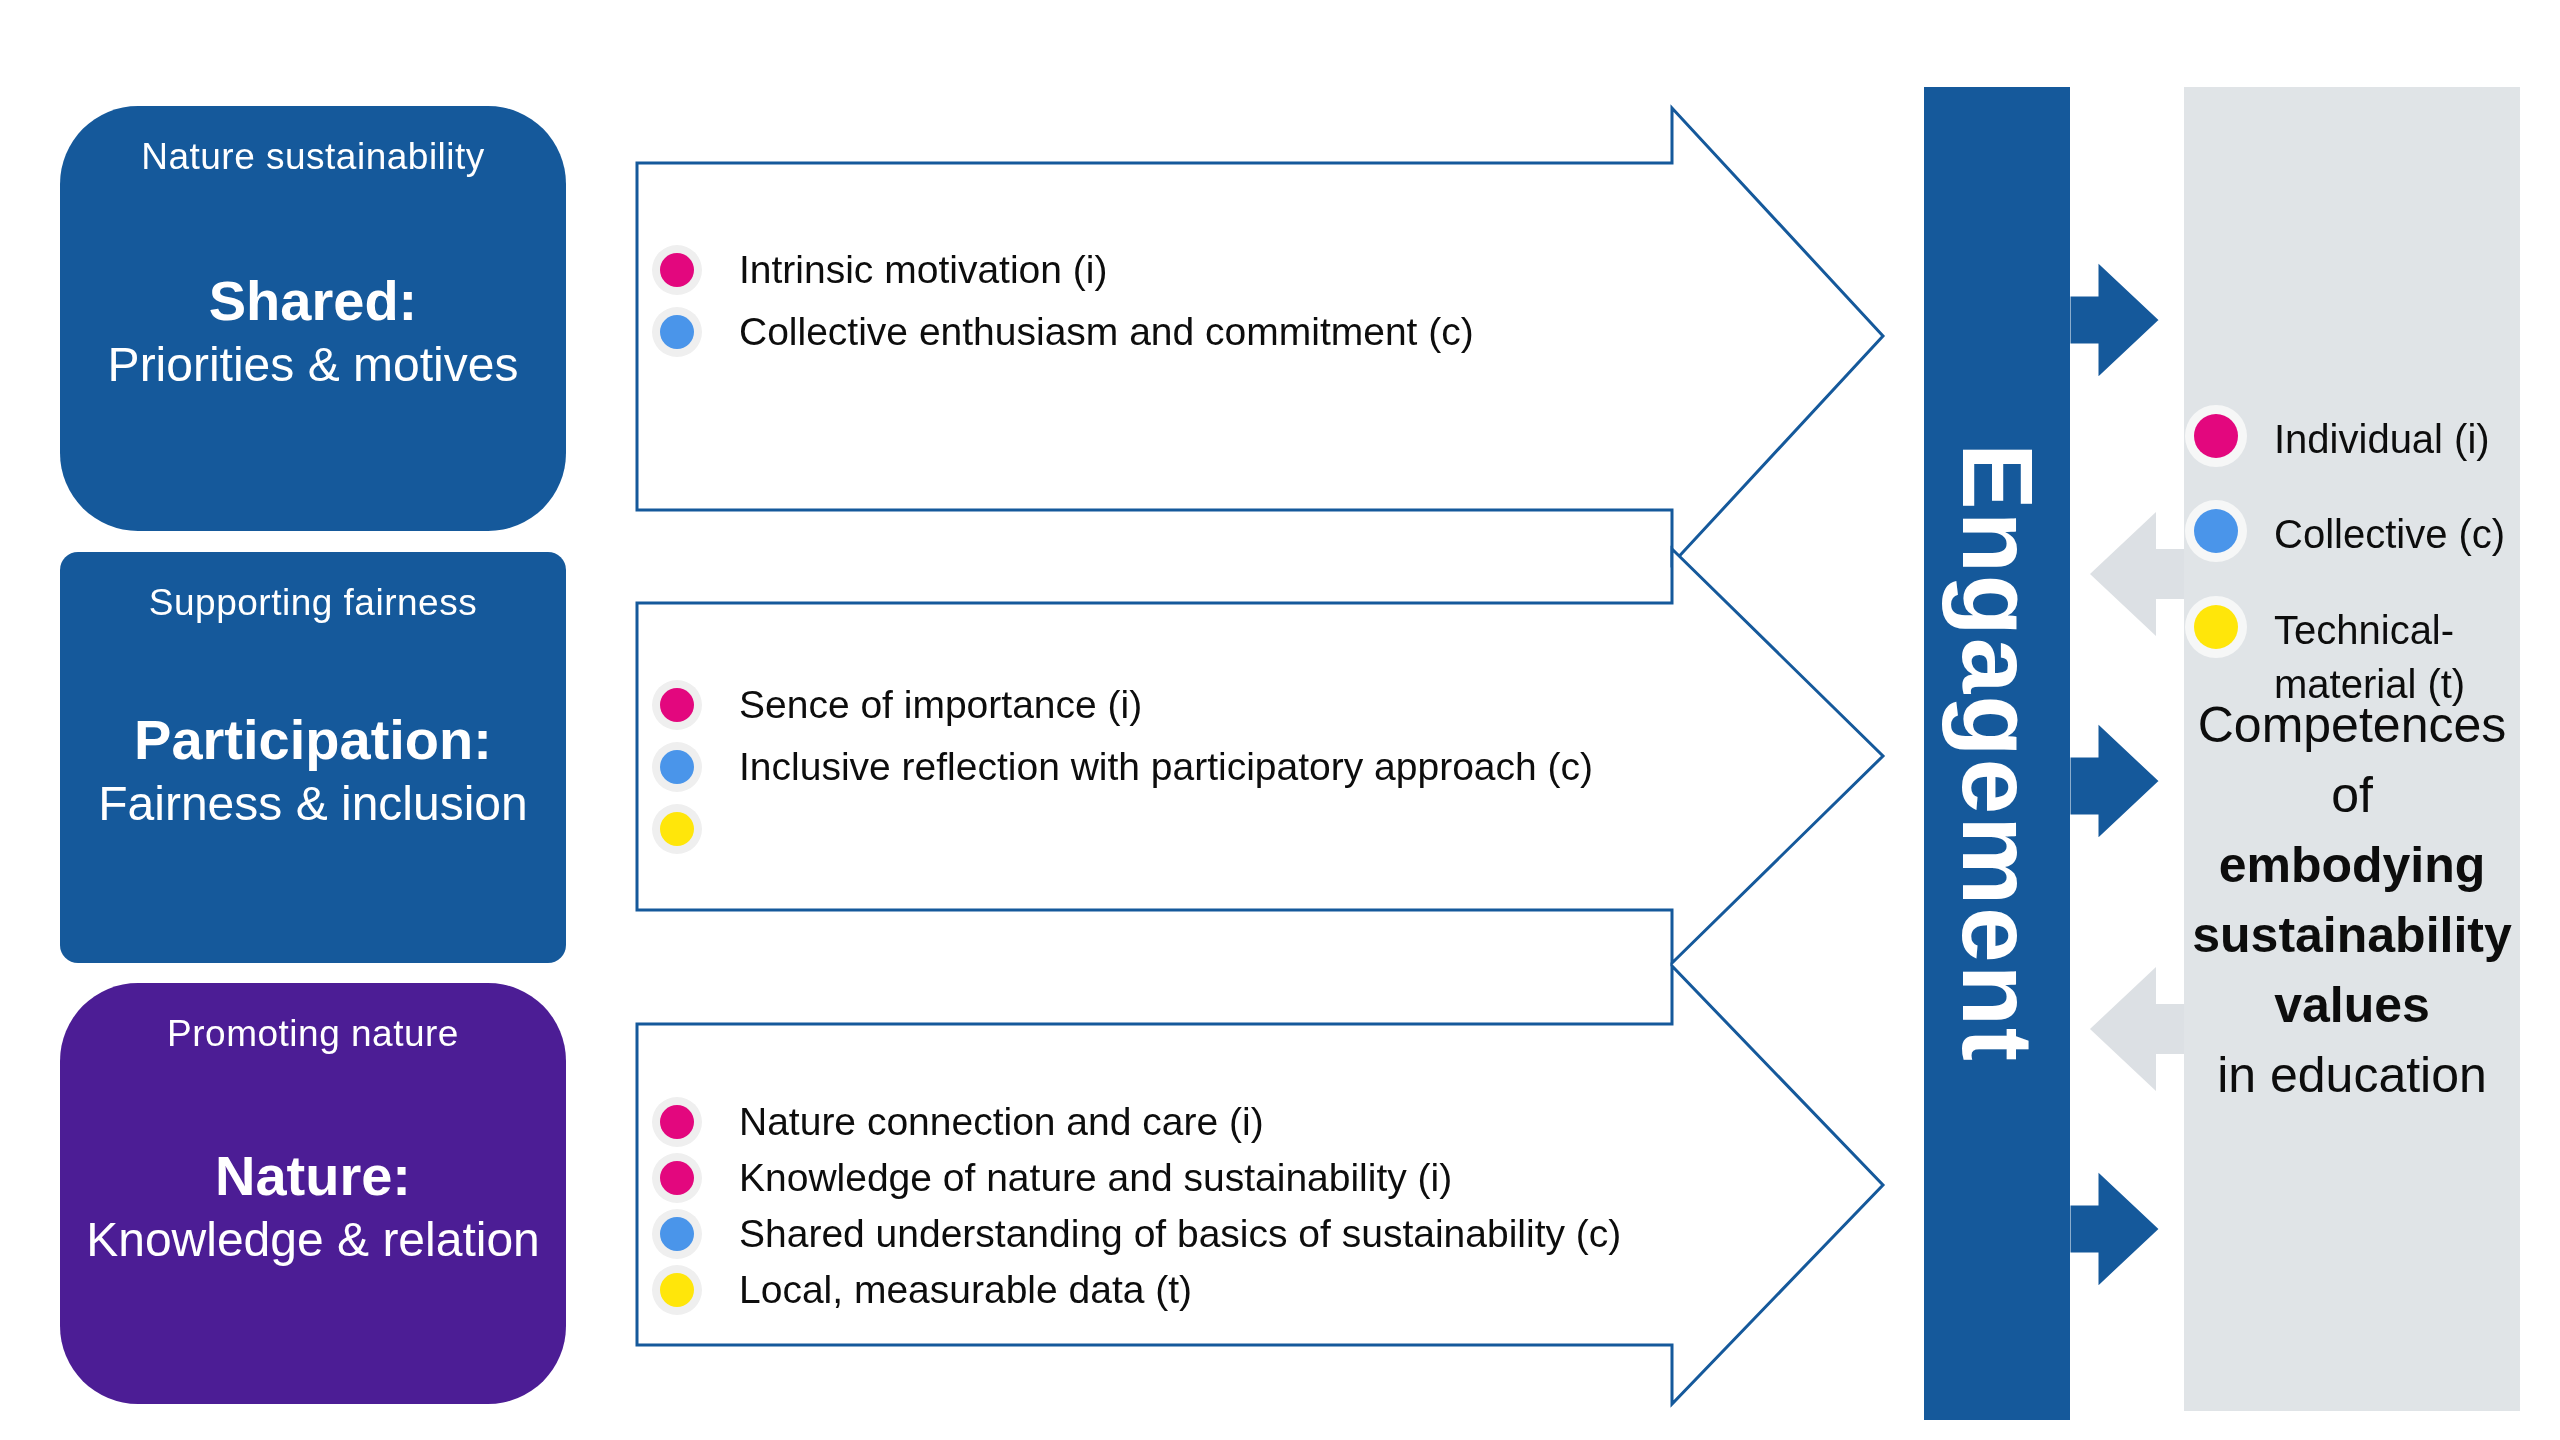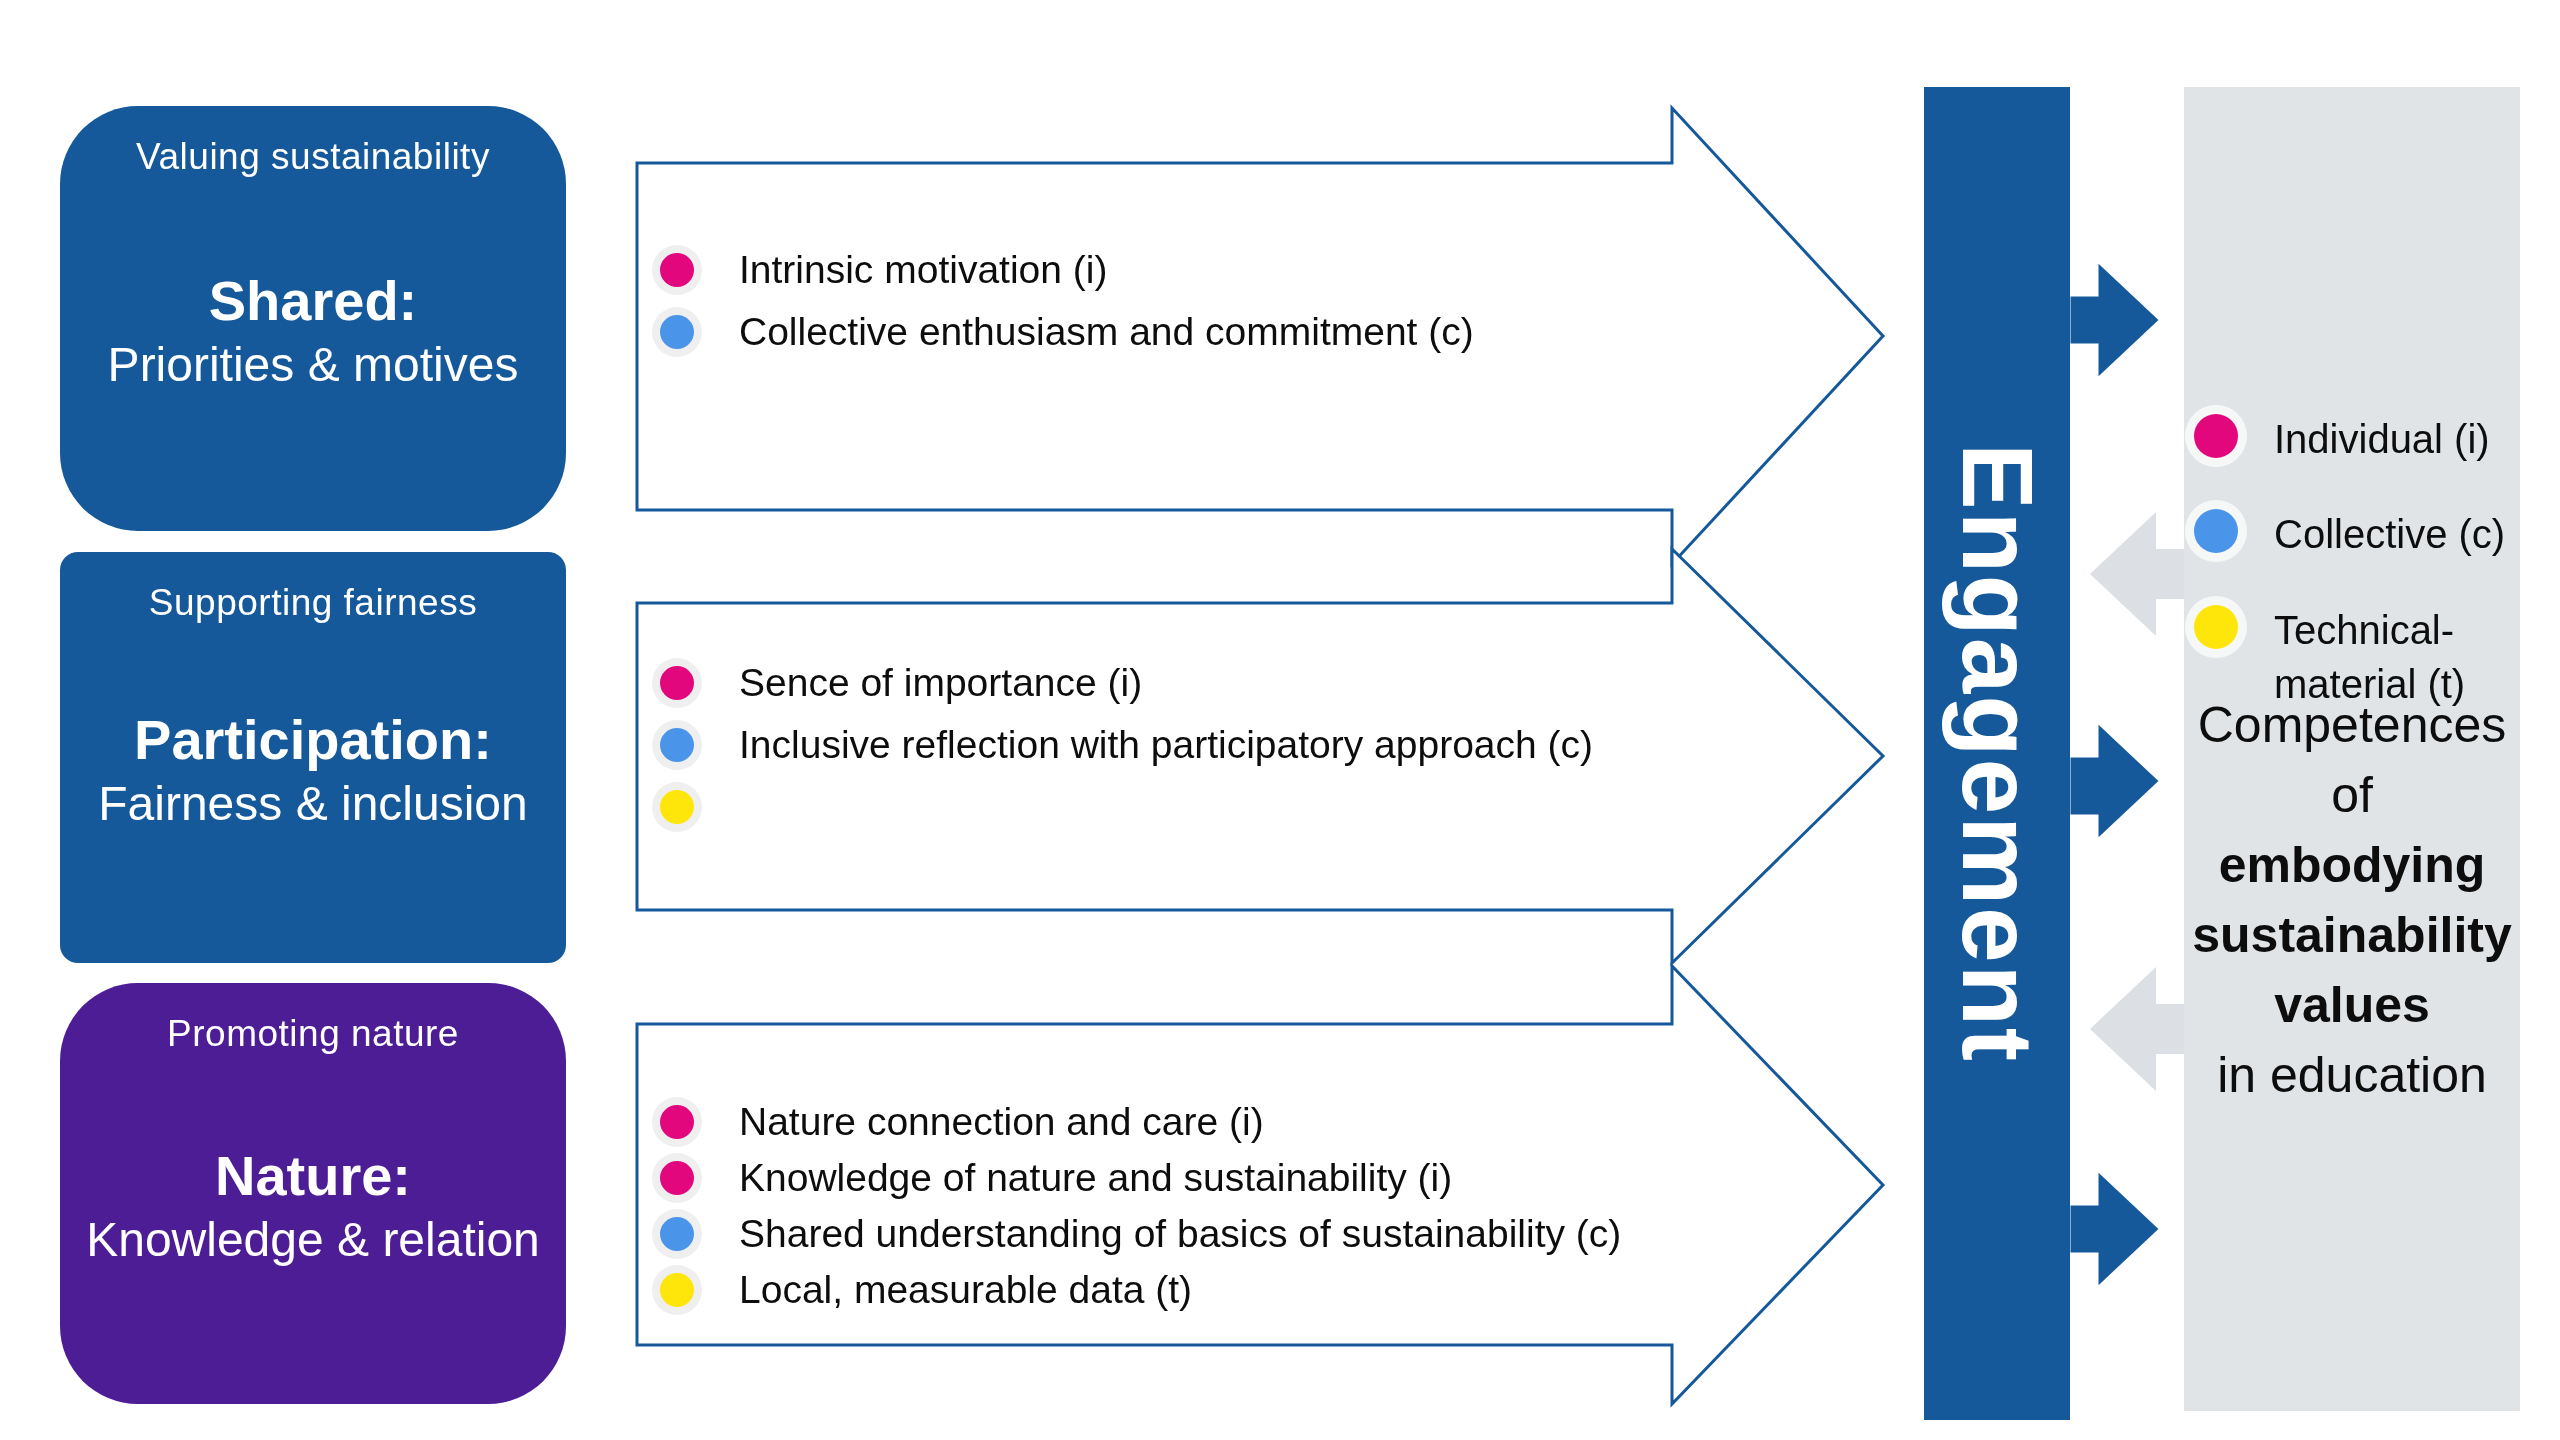--- a/index.html
+++ b/index.html
@@ -68,21 +68,21 @@
 
     <polygon points="2068,294 2096,294 2096,258 2162,320 2096,382 2096,346 2068,346" stroke="#ffffff" stroke-width="5" fill="#15599B"></polygon>
     <polygon points="2068,755 2096,755 2096,719 2162,781 2096,843 2096,817 2068,817" stroke="#ffffff" stroke-width="5" fill="#15599B"></polygon>
     <polygon points="2068,1203 2096,1203 2096,1167 2162,1229 2096,1291 2096,1255 2068,1255" stroke="#ffffff" stroke-width="5" fill="#15599B"></polygon>
 
     <polygon points="2186,549 2156,549 2156,512 2090,574 2156,636 2156,599 2186,599" fill="#DCE0E4"></polygon>
     <polygon points="2186,1004 2156,1004 2156,967 2090,1029 2156,1091 2156,1054 2186,1054" fill="#DCE0E4"></polygon>
   </svg>
 
   <div class="cat-box" style="top: 106px; height: 425px; background: rgb(21, 89, 155);">
-    <div class="cat-tag">Valuing sustainability</div>
+    <div class="cat-tag">Nature sustainability</div>
     <div class="cat-center">
       <div class="cat-heading">Shared:</div>
       <div class="cat-sub">Priorities &amp; motives</div>
     </div>
   </div>
 
   <div class="cat-box" style="top: 552px; height: 411px; background: rgb(21, 89, 155); border-radius: 18px;">
     <div class="cat-tag">Supporting fairness</div>
     <div class="cat-center">
       <div class="cat-heading">Participation:</div>
@@ -102,21 +102,21 @@
     <div class="bullet-item">
       <span class="dot" style="background: rgb(227, 7, 126);"></span>
       <span class="bullet-text">Intrinsic motivation (i)</span>
     </div>
     <div class="bullet-item">
       <span class="dot" style="background: rgb(74, 149, 234);"></span>
       <span class="bullet-text">Collective enthusiasm and commitment (c)</span>
     </div>
   </div>
 
-  <div class="bullets b62" style="top:652px;">
+  <div class="bullets b62" style="top:674px;">
     <div class="bullet-item">
       <span class="dot" style="background: rgb(227, 7, 126);"></span>
       <span class="bullet-text">Sence of importance (i)</span>
     </div>
     <div class="bullet-item">
       <span class="dot" style="background: rgb(74, 149, 234);"></span>
       <span class="bullet-text">Inclusive reflection with participatory approach (c)</span>
     </div>
     <div class="bullet-item">
       <span class="dot" style="background: rgb(255, 230, 10);"></span>

